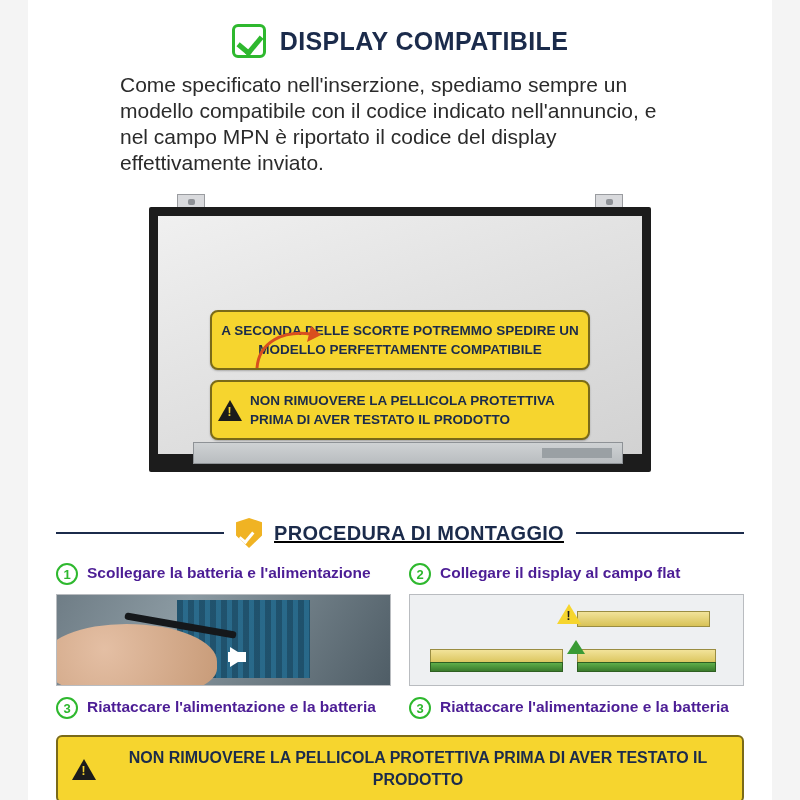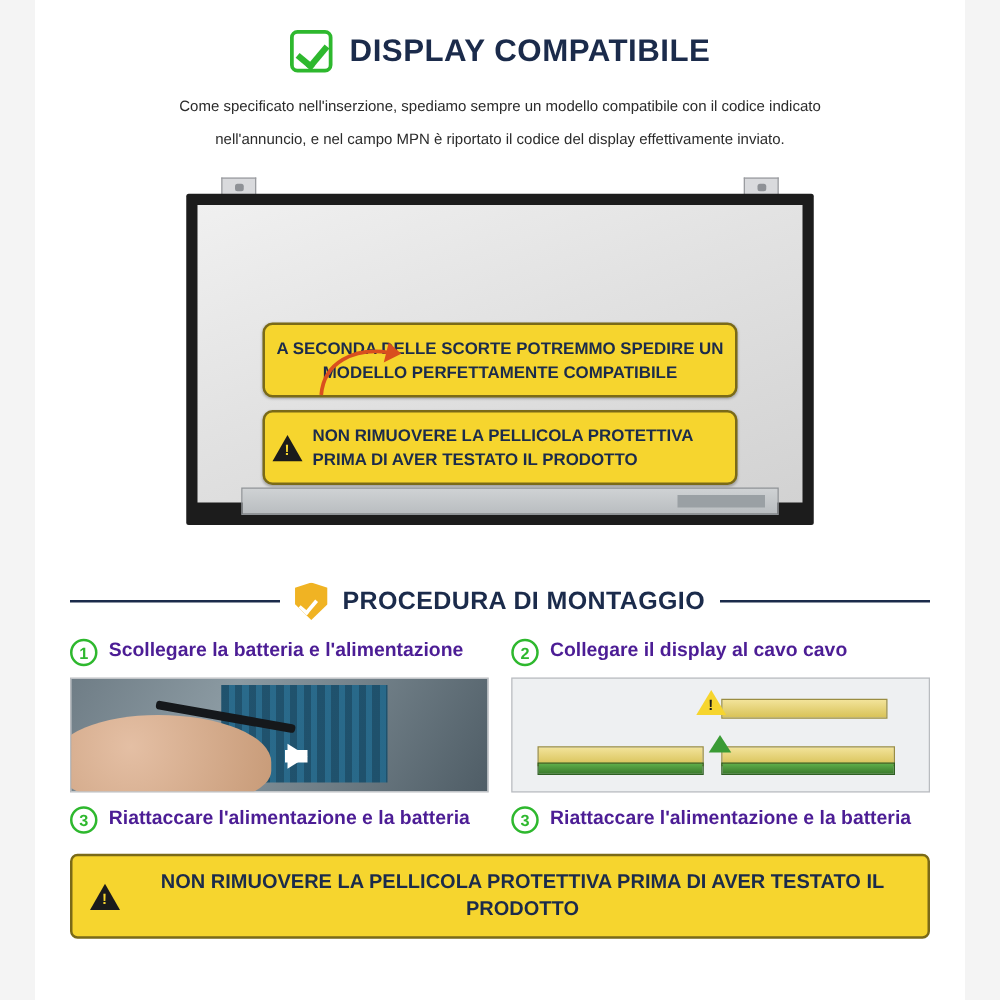--- a/index.html
+++ b/index.html
@@ -72,22 +72,22 @@
   .main-title {
     font-size: 25px;
     font-weight: bold;
     color: #1b2b4b;
     letter-spacing: 0.4px;
   }
 
   .intro {
     margin: 14px auto 0 auto;
     width: 560px;
-    text-align: center;
-    font-size: 12px;
+    text-align: left;
+    font-size: 21px;
     line-height: 26px;
     color: #2b2b2b;
   }
 
   
   .display-wrap {
     position: relative;
     margin: 18px auto 0 auto;
     width: 502px;
     height: 302px;
@@ -219,20 +219,21 @@
   }
 
   
   .section-head {
     display: flex;
     align-items: center;
     justify-content: center;
     gap: 12px;
     margin: 22px 0 0 0;
     padding: 0 28px;
+    text-decoration: underline;
   }
   .rule {
     flex: 1 1 auto;
     height: 2px;
     background: #1b2b4b;
   }
   .shield {
     width: 26px;
     height: 30px;
     background: #f0b323;
@@ -496,21 +497,21 @@
 
         <div class="step-row second">
           <div class="num">3</div>
           <div class="step-text">Riattaccare l'alimentazione e la batteria</div>
         </div>
       </div>
 
       <div class="step-col">
         <div class="step-row">
           <div class="num">2</div>
-          <div class="step-text">Collegare il display al cavo cavo</div>
+          <div class="step-text">Collegare il display al campo flat</div>
         </div>
 
         <div class="photo photo-right">
           <div class="flat-strip fs3"></div>
           <div class="mini-warn"></div>
           <div class="flat-strip fs1"></div>
           <div class="flat-strip fs2"></div>
           <div class="green-strip gs1"></div>
           <div class="green-strip gs2"></div>
           <div class="green-arrow"></div>

